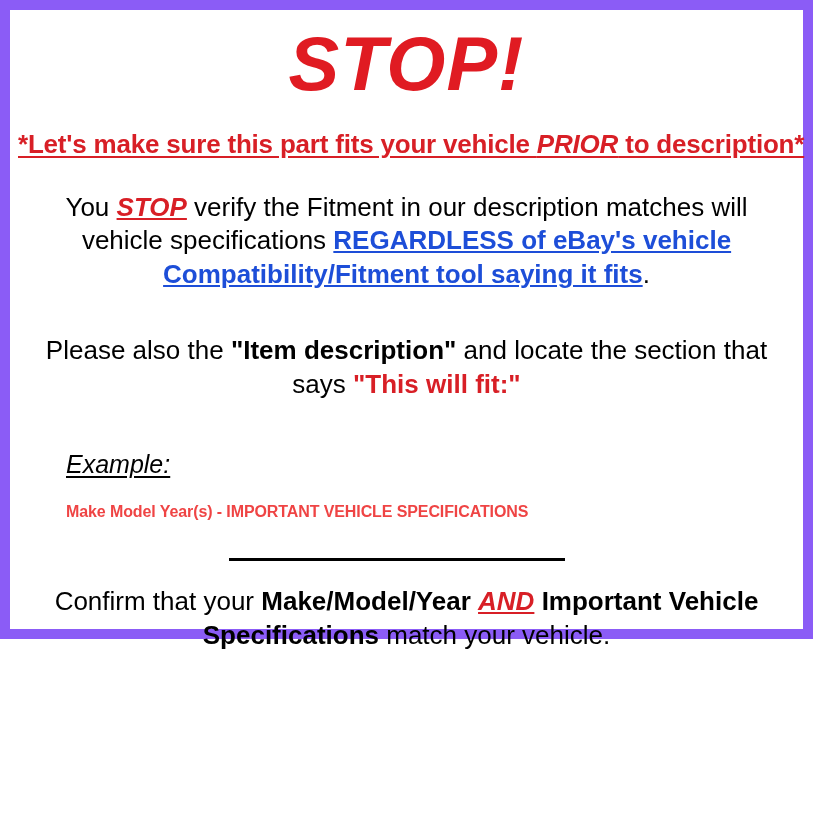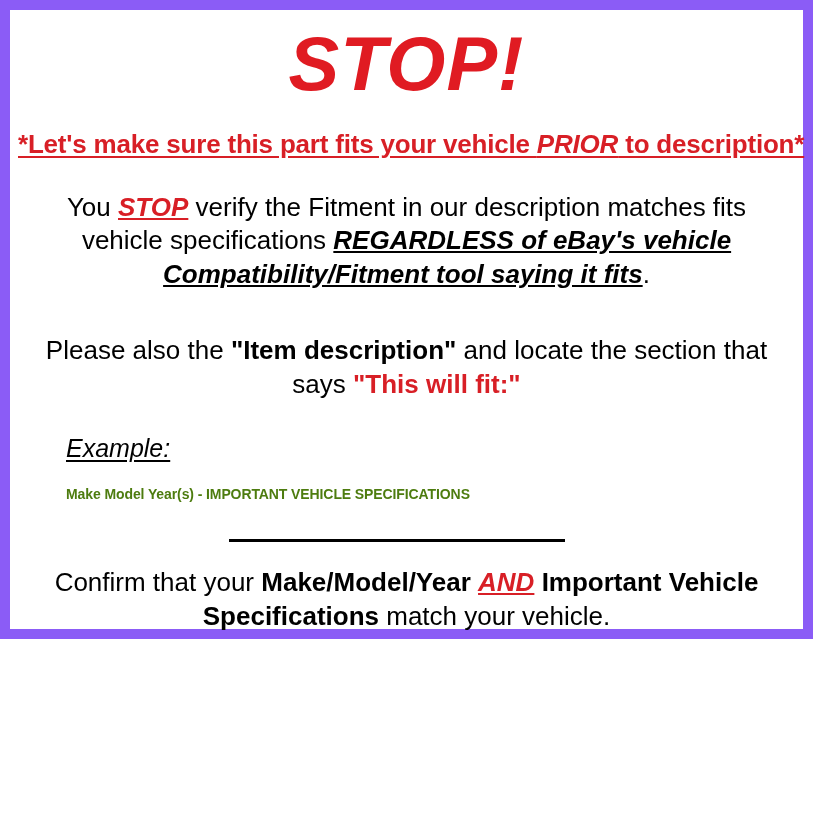--- a/index.html
+++ b/index.html
@@ -74,57 +74,56 @@
   .para-vin { margin-top: 44px; }
 
   .r-bui {                     
     color: #d81f26;
     font-weight: bold;
     font-style: italic;
     text-decoration: underline;
     text-underline-offset: 2px;
   }
   .r-bu {                      
-    color: #000000;
+    color: #1d4ed8;
     font-weight: bold;
     text-decoration: underline;
     text-underline-offset: 2px;
-    font-style: italic;
   }
   .r-b {                       
     color: #d81f26;
     font-weight: bold;
   }
   .k-b { font-weight: bold; color: #000000; }
 
   
   .example-block {
     text-align: left;
     padding-left: 48px;
-    margin-top: 32px;
+    margin-top: 48px;
   }
   .example-label {
     font-size: 25px;
     font-style: italic;
     text-decoration: underline;
     text-underline-offset: 3px;
     color: #000000;
     line-height: 1.12;
   }
   .example-fit {
     font-size: 25px;
     font-weight: bold;
     color: #d81f26;
     line-height: 1.2;
     margin-top: 2px;
   }
   .example-spec {
-    font-size: 14px;
+    font-size: 16px;
     font-weight: bold;
-    color: #4d7c0f;
+    color: #ef4444;
     line-height: 1.2;
     margin-top: 24px;
     letter-spacing: -0.1px;
   }
 
   
   .divider-wrap {
     margin-top: 26px;
     text-align: center;
   }
@@ -139,21 +138,21 @@
 </head>
 <body>
 
 <div id="fitment-notice">
   <div class="inner">
 
     <div class="stop-heading">STOP!</div>
 
     <div class="subtitle"><span>*Let's make sure this part fits your vehicle </span><span class="ital">PRIOR</span><span> to description*</span></div>
 
-    <p class="para para-must"><span>You </span><span class="r-bui">STOP</span><span> verify the Fitment in our description matches fits vehicle specifications </span><span class="r-bu">REGARDLESS of eBay's vehicle Compatibility/Fitment tool saying it fits</span><span>.</span></p>
+    <p class="para para-must"><span>You </span><span class="r-bui">STOP</span><span> verify the Fitment in our description matches will vehicle specifications </span><span class="r-bu">REGARDLESS of eBay's vehicle Compatibility/Fitment tool saying it fits</span><span>.</span></p>
 
     <p class="para para-view"><span>Please also the </span><span class="k-b">"Item description"</span><span> and locate the section that says </span><span class="r-b">"This will fit:"</span></p>
 
     <div class="example-block">
       <div class="example-label">Example:</div>
       <div class="example-spec">Make Model Year(s) - IMPORTANT VEHICLE SPECIFICATIONS</div>
     </div>
 
     <div class="divider-wrap">
       <span class="divider"></span>

